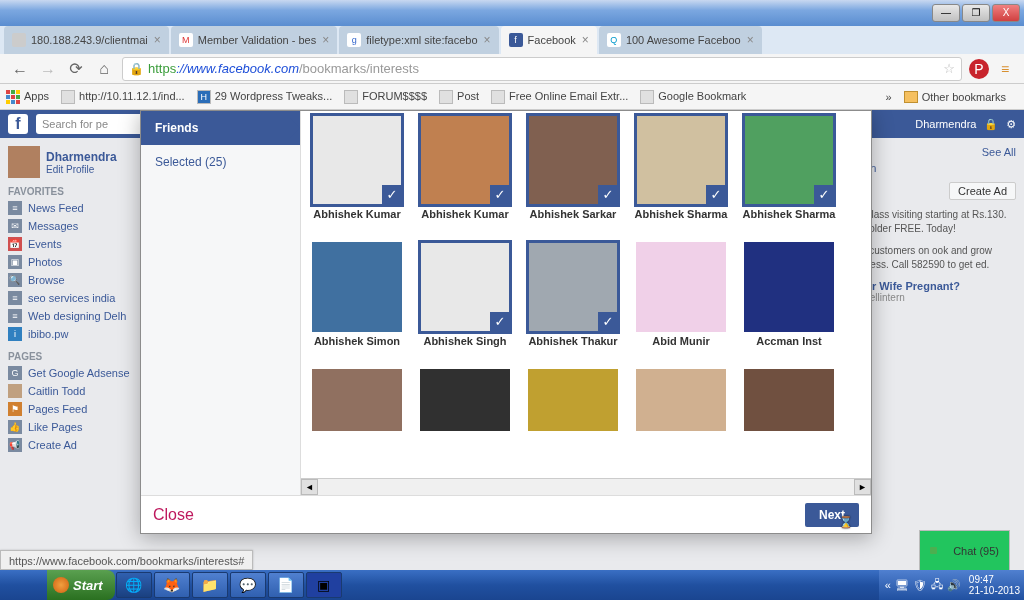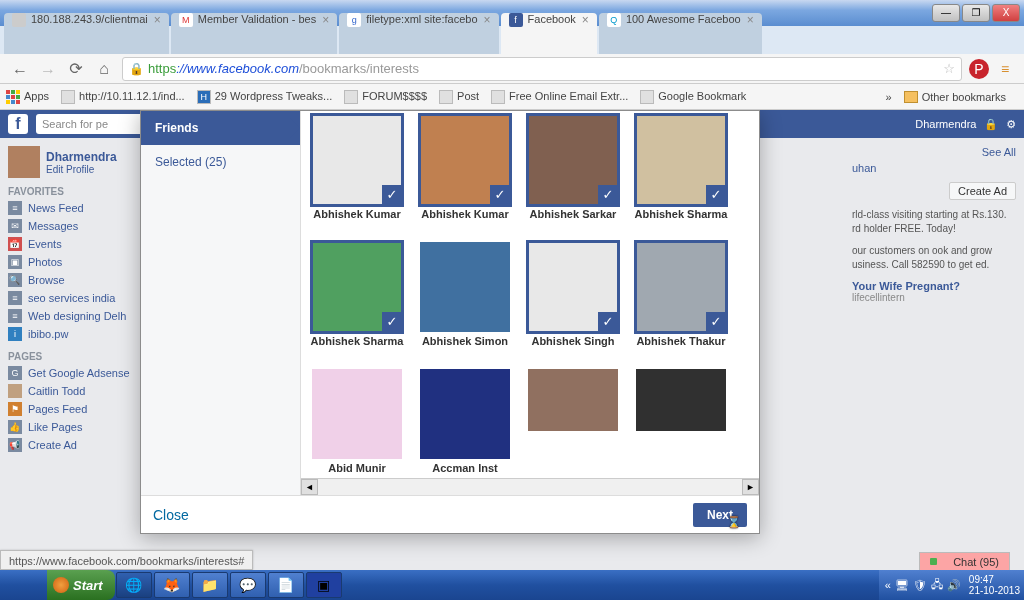--- a/index.html
+++ b/index.html
@@ -2,21 +2,21 @@
 <html><head>
 <meta charset="utf-8">
 <style>
 * { margin:0; padding:0; box-sizing:border-box; font-family:"Segoe UI",Tahoma,Arial,sans-serif; }
 body { width:1024px; height:600px; overflow:hidden; background:#000; position:relative; }
 .win-titlebar { height:26px; background:linear-gradient(#c8d8f0,#7ba7e0 40%,#5a8dd0); display:flex; justify-content:flex-end; align-items:center; padding:0 4px; }
 .win-btn { width:28px; height:18px; margin-left:2px; background:linear-gradient(#e8e8e8,#c0c0c0); border:1px solid #888; border-radius:3px; font-size:10px; text-align:center; line-height:15px; }
 .win-btn.close { background:linear-gradient(#f08080,#d04040); color:#fff; }
 .chrome { background:#f5f5f5; }
 .tabs-row { height:28px; background:#dde8f4; display:flex; align-items:flex-end; padding-left:4px; }
-.tab { height:41px; background:#c0d0e0; border-radius:4px 4px 0 0; padding:0 8px; display:flex; font-size:11px; color:#444; margin-right:2px; max-width:170px; overflow:hidden; white-space:nowrap; }
+.tab { height:28px; background:#c0d0e0; border-radius:4px 4px 0 0; padding:0 8px; display:flex; align-items:center; font-size:11px; color:#444; margin-right:2px; max-width:170px; overflow:hidden; white-space:nowrap; }
 .tab.active { background:#f5f5f5; }
 .tab .favicon { width:14px; height:14px; margin-right:5px; background:#ccc; border-radius:2px; font-size:9px; text-align:center; line-height:14px; }
 .tab .tab-close { margin-left:6px; color:#888; font-size:12px; }
 .addr-row { height:30px; display:flex; align-items:center; padding:0 6px; border-bottom:1px solid #ccc; background:#f5f5f5; }
 .nav-btn { width:24px; height:24px; color:#666; font-size:16px; text-align:center; line-height:24px; margin:0 2px; }
 .omnibox { flex:1; height:24px; border:1px solid #ccc; border-radius:3px; background:#fff; display:flex; align-items:center; padding:0 6px; margin:0 4px; font-size:13px; }
 .lock-icon { color:#3a9d3a; font-size:12px; margin-right:4px; }
 .url-https { color:#3a9d3a; }
 .url-host { color:#1d4ed8;font-style:italic; }
 .url-path { color:#999; }
@@ -45,41 +45,41 @@
 .side-head { color:#89919c; font-size:10px; font-weight:bold; margin:8px 0 2px; text-transform:uppercase; }
 .side-item { display:flex; align-items:center; padding:2px 0; color:#3b5998; font-size:11px; }
 .side-icon { width:14px; height:14px; margin-right:6px; background:#7a8aa0; font-size:9px; text-align:center; line-height:14px; color:#fff; }
 .mid-col { flex:1; }
 .right-col { width:180px; padding:8px; font-size:11px; color:#333; }
 .see-all { color:#3b5998; text-align:right; font-size:11px; margin-bottom:4px; }
 .right-name { color:#3b5998; font-size:11px; margin-bottom:8px; }
 .create-ad-btn { display:inline-block; background:#f6f7f8; border:1px solid #ccc; padding:2px 8px; font-size:11px; color:#333; border-radius:2px; }
 .ad-text { font-size:10px; color:#555; line-height:1.4; margin-top:8px; }
 .wife-link { color:#3b5998; font-weight:bold; font-size:11px; margin-top:8px; display:block; }
-.chat-bar { position:absolute; bottom:0; right:14px; height:18px; background:#fca5a5; border:1px solid #bbb; border-bottom:none; padding:0 10px; font-size:11px; color:#333; display:flex; align-items:center; gap:16px; }
+.chat-bar { position:absolute; bottom:0; right:14px; height:40px; background:#22c55e; border:1px solid #bbb; border-bottom:none; padding:0 10px; font-size:11px; color:#333; display:flex; align-items:center; gap:16px; }
 .chat-dot { width:7px; height:7px; background:#4caf50; display:inline-block; border-radius:1px; }
 .modal-overlay { position:absolute; top:0; left:0; right:0; bottom:0; }
-.modal { position:absolute; top:0; left:140px; width:620px; height:424px; background:#fff; border:1px solid #8c8c8c; box-shadow:0 4px 20px rgba(0,0,0,.3); display:flex; flex-direction:column; }
+.modal { position:absolute; top:0; left:140px; width:732px; height:424px; background:#fff; border:1px solid #8c8c8c; box-shadow:0 4px 20px rgba(0,0,0,.3); display:flex; flex-direction:column; }
 .modal-body { flex:1; display:flex; overflow:hidden; }
 .modal-side { width:160px; background:#f6f7f8; border-right:1px solid #ddd; }
 .step-item { padding:10px 14px; font-size:12px; color:#3b5998; }
 .step-item.active { background:#3b5998; color:#fff; font-weight:bold; position:relative; }
 .step-item.active::after { content:""; position:absolute; right:-10px; top:50%; margin-top:-10px; border:10px solid transparent; border-left-color:#3b5998; }
 .friends-grid { flex:1; padding:4px 8px; overflow-y:auto; position:relative; }
 .grid-scroll { display:flex; flex-wrap:wrap; gap:8px 12px; align-content:flex-start; }
 .friend-card { width:96px; text-align:center; font-size:11px; }
 .friend-thumb { width:90px; height:90px; margin:0 auto; position:relative; background:#d8c0a0; }
 .friend-thumb.selected { outline:3px solid #3b5998; outline-offset:-1px; }
 .friend-thumb .check { position:absolute; bottom:0; right:0; width:20px; height:20px; background:#3b5998; color:#fff; font-size:13px; line-height:20px; text-align:center; }
 .friend-name { margin-top:3px; font-weight:bold; color:#333; line-height:1.2; min-height:26px; }
 .hscroll { height:17px; border-top:1px solid #ccc; background:#f0f0f0; display:flex; }
 .hscroll-btn { width:17px; background:#e0e0e0; border:1px solid #bbb; font-size:9px; text-align:center; line-height:14px; }
 .hscroll-track { flex:1; }
 .modal-footer { height:38px; border-top:1px solid #ddd; display:flex; align-items:center; padding:0 12px; background:#fff; }
-.close-link { color:#0369a1; font-size:14px; }
+.close-link { color:#be185d; font-size:16px; }
 .next-btn { margin-left:auto; background:#3b5998; color:#fff; border:none; padding:5px 14px; font-size:12px; font-weight:bold; border-radius:2px; position:relative; }
 .hourglass { position:absolute; right:6px; bottom:-2px; font-size:11px; color:#fff; text-shadow:0 0 2px #000; }
 .status-bar { height:20px; background:#f0f0f0; border-top:1px solid #ccc; font-size:11px; color:#555; padding:0 8px; line-height:20px; position:absolute; bottom:30px; left:0; display:inline-block; border:1px solid #bbb; box-shadow:0 0 2px rgba(0,0,0,.2); }
 .taskbar { position:absolute; bottom:0; left:0; right:0; height:30px; background:linear-gradient(#3a6fc4,#2050a0 50%,#1a4590); display:flex; align-items:center;padding-left:47px; }
 .start-btn { height:30px; padding:0 12px 0 6px; background:linear-gradient(#5aa050,#2a7020); color:#fff; font-style:italic; font-weight:bold; font-size:13px; display:flex; align-items:center; border-radius:0 8px 8px 0; }
 .start-orb { width:16px; height:16px; border-radius:50%; background:radial-gradient(#f0a040,#d06010); margin-right:4px; }
 .task-item { width:36px; height:26px; margin:0 1px; background:linear-gradient(#5080d0,#3060b0); border:1px solid #1a3a70; border-radius:2px; display:flex; align-items:center; justify-content:center; font-size:14px; }
 .task-item.active { background:linear-gradient(#3060b0,#1a4080); }
 .tray { margin-left:auto; display:flex; align-items:center; padding:0 4px; font-size:10px; color:#fff; background:linear-gradient(#5080d0,#2050a0); height:30px; }
 .tray-icon { margin:0 2px; font-size:11px; }

